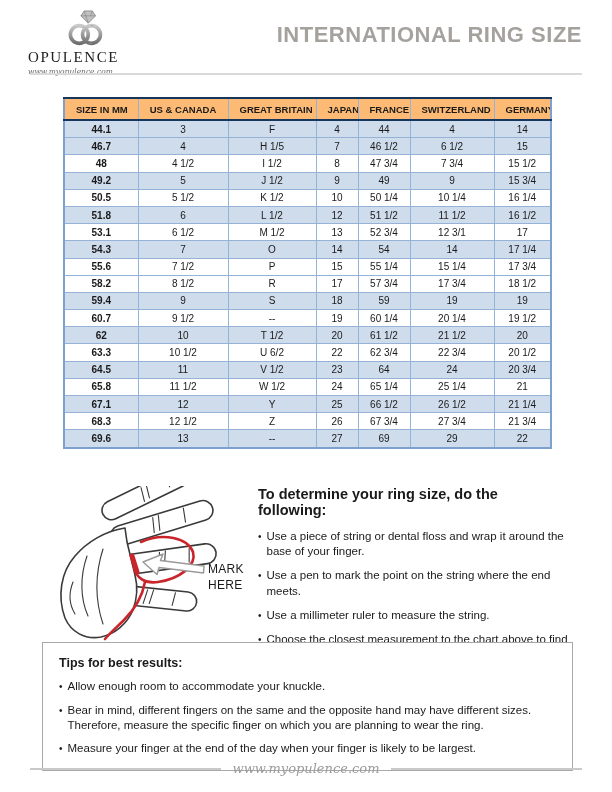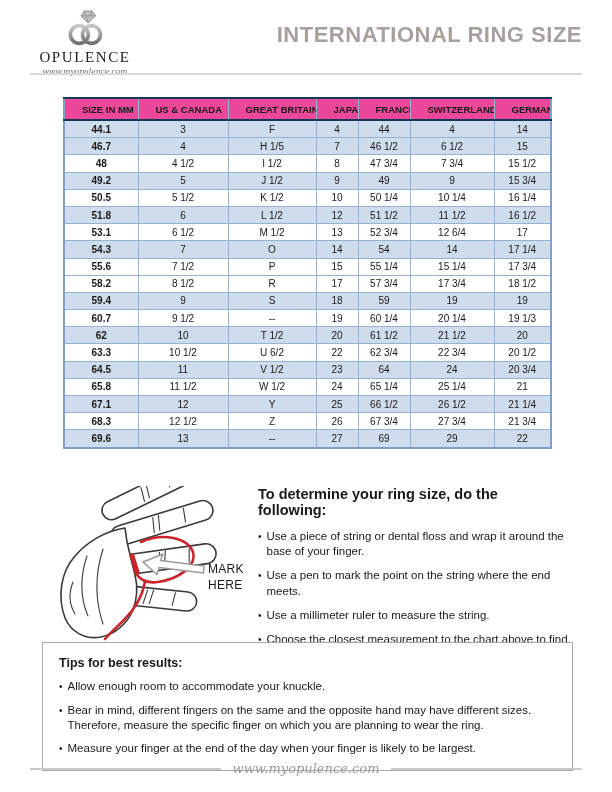--- a/index.html
+++ b/index.html
@@ -2,39 +2,39 @@
 <html><head>
 <meta charset="utf-8">
 <style>
   html,body{margin:0;padding:0;background:#e8e8e8;}
   .page{
     position:relative; width:612px; height:792px; margin:0 auto;
     background:#ffffff; font-family:"Liberation Sans",sans-serif; color:#1a1a1a;
     overflow:hidden;
   }
   
-  .logo{position:absolute; left:28px; top:8px; width:114px; text-align:center;}
+  .logo{position:absolute; left:28px; top:8px; width:114px; }
   .logo svg{display:block; margin:0 auto;}
   .logo-name{font-family:"Liberation Serif",serif; font-size:15px; letter-spacing:1.6px; color:#222; margin-top:1px;}
   .logo-url{font-family:"DejaVu Serif",serif; font-style:italic; font-size:7.5px; color:#666; margin-top:1px;}
   .page-title{
     position:absolute; right:30px; top:22px;
     font-size:22px; font-weight:bold; color:#a5a29e; letter-spacing:.5px; white-space:nowrap;text-align:center;
   }
   .header-rule{position:absolute; left:30px; right:30px; top:73px; height:2px; background:#d9d9d9;}
   
   table.ring-table{
     position:absolute; left:63px; top:97px; width:487px;
     border-collapse:collapse; table-layout:fixed;
     border:2px solid #7da1cc;
   }
   .ring-table th{
-    font-size:9.5px; font-weight:bold; height:20px; background:#ec4899;
+    font-size:9.5px; font-weight:bold; height:20px; background:#fdba74;
     border:1px solid #95b3d7; border-top:2px solid #17365d; border-bottom:2px solid #17365d;
-    text-align:center; padding:0 17px; overflow:hidden; white-space:nowrap;
+    text-align:center; padding:0 11px; overflow:hidden; white-space:nowrap;
   }
   .ring-table td{
     font-size:10px; height:16.2px; text-align:center; padding:0 1px;
     border:1px solid #95b3d7; background:#fff; overflow:hidden; white-space:nowrap;
   }
   .ring-table tr.alt td{background:#cfdcec;}
   .ring-table td.mm{font-weight:bold;}
   
   .hand-wrap{position:absolute; left:45px; top:486px; width:200px; height:156px;}
   .mark-label{
@@ -163,21 +163,21 @@
           <td>51 1/2</td>
           <td>11 1/2</td>
           <td>16 1/2</td>
         </tr>
         <tr>
           <td class="mm">53.1</td>
           <td>6 1/2</td>
           <td>M 1/2</td>
           <td>13</td>
           <td>52 3/4</td>
-          <td>12 6/4</td>
+          <td>12 3/1</td>
           <td>17</td>
         </tr>
         <tr class="alt">
           <td class="mm">54.3</td>
           <td>7</td>
           <td>O</td>
           <td>14</td>
           <td>54</td>
           <td>14</td>
           <td>17 1/4</td>
@@ -209,21 +209,21 @@
           <td>19</td>
           <td>19</td>
         </tr>
         <tr>
           <td class="mm">60.7</td>
           <td>9 1/2</td>
           <td>--</td>
           <td>19</td>
           <td>60 1/4</td>
           <td>20 1/4</td>
-          <td>19 1/3</td>
+          <td>19 1/2</td>
         </tr>
         <tr class="alt">
           <td class="mm">62</td>
           <td>10</td>
           <td>T 1/2</td>
           <td>20</td>
           <td>61 1/2</td>
           <td>21 1/2</td>
           <td>20</td>
         </tr>

